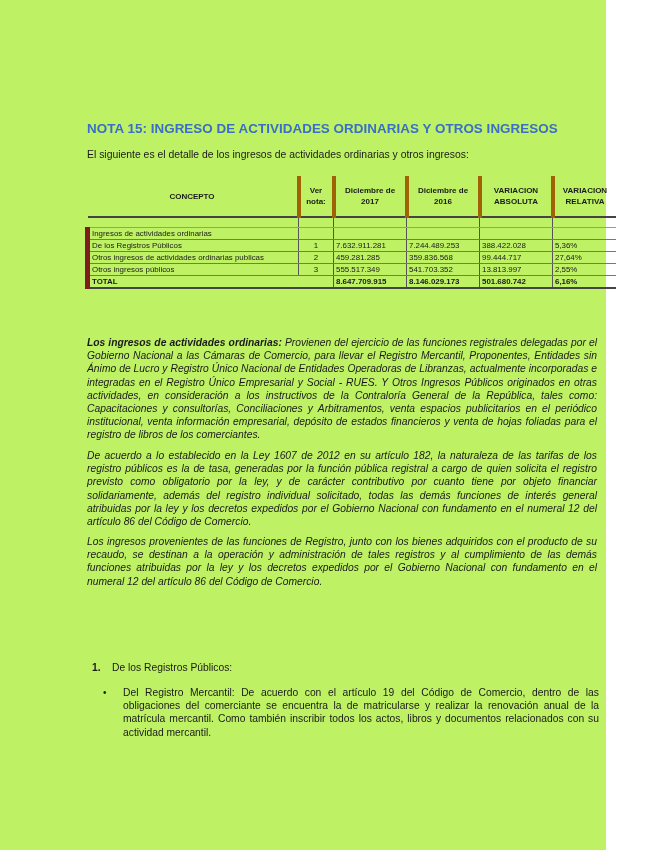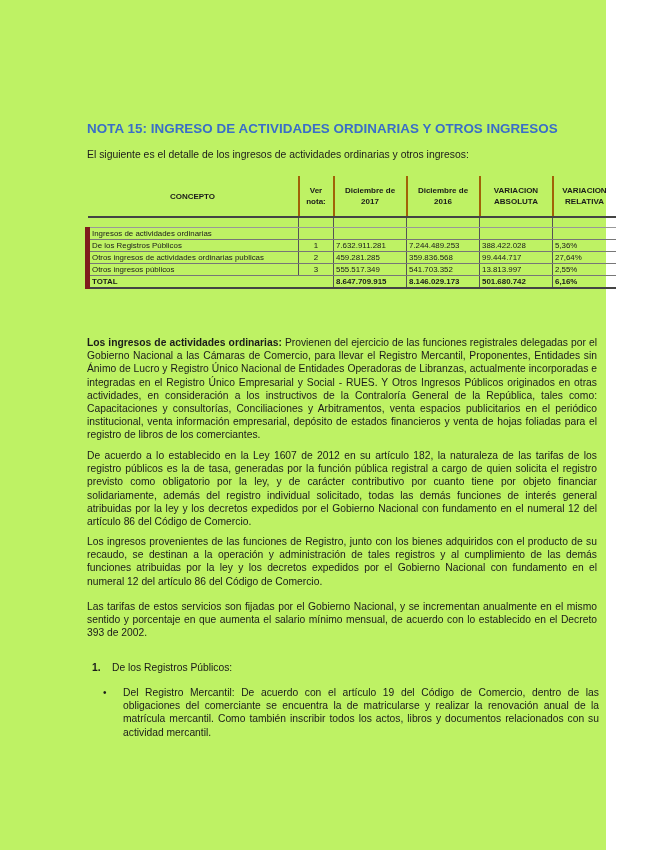--- a/index.html
+++ b/index.html
@@ -22,21 +22,21 @@
     border-collapse: collapse; font-size: 7.9px; table-layout: fixed;
   }
   table.fin col.c1 { width: 211px; }
   table.fin col.c2 { width: 35px; }
   table.fin col.c3 { width: 73px; }
   table.fin col.c4 { width: 73px; }
   table.fin col.c5 { width: 73px; }
   table.fin col.c6 { width: 63px; }
   table.fin th {
     font-weight: bold; font-size: 8px; text-align: center; vertical-align: middle;
-    height: 40px; line-height: 11px; border-left: 2px solid #a16207; padding: 0 2px;
+    height: 40px; line-height: 11px; border-left: 4px solid #a16207; padding: 0 2px;
   }
   table.fin th:first-child { border-left: none; }
   table.fin tr.head th { border-bottom: 2px solid #444; }
   table.fin td {
     height: 11px; line-height: 11px; padding: 0 2px; border-left: 1px solid #555;
     border-bottom: 1px solid #777; white-space: nowrap; overflow: hidden;
   }
   table.fin td:first-child { border-left: 5px solid #7f1d1d; }
   table.fin tr.spacer td { height: 9px; border-bottom: 1px solid #999; border-left-color: #555; }
   table.fin tr.spacer td:first-child { border-left: none; }
@@ -44,20 +44,21 @@
   table.fin td.ctr { text-align: center; }
   table.fin tr.total td { font-weight: bold; border-bottom: 2px solid #444; }
   table.fin tr.total td.empty { border-left: none; }
   .sub-title {
     position: absolute; left: 87px; top: 294px; font-size: 12.6px; font-weight: bold; color: #3a6ec8;
     white-space: nowrap;
   }
   .para {
     position: absolute; left: 87px; width: 510px; font-size: 10.3px; line-height: 13.2px;
     text-align: justify;
+    font-style: italic;
   }
   .para b { font-weight: bold; }
   .p1 { top: 336px; }
   .p2 { top: 449px; }
   .p3 { top: 535px; }
   .p4 { top: 600px; }
   .list-head {
     position: absolute; left: 92px; top: 662px; font-size: 10.3px; white-space: nowrap;
   }
   .list-head .num { font-weight: bold; display: inline-block; width: 20px; }
@@ -142,21 +143,20 @@
   </tbody>
     </table>
 
 
   <div class="para p1"><b>Los ingresos de actividades ordinarias:</b><span>  Provienen del ejercicio de las funciones registrales delegadas por el Gobierno Nacional a las Cámaras de Comercio, para llevar el Registro Mercantil, Proponentes, Entidades sin Ánimo de Lucro y Registro Único Nacional de Entidades Operadoras de Libranzas, actualmente incorporadas e integradas en el Registro Único Empresarial y Social - RUES.  Y Otros Ingresos Públicos originados en otras actividades, en consideración a los instructivos de la Contraloría General de la República, tales como:   Capacitaciones y consultorías, Conciliaciones y Arbitramentos, venta espacios publicitarios en el periódico institucional, venta información empresarial, depósito de estados financieros y venta de hojas foliadas para el registro de libros de los comerciantes.</span></div>
 
   <div class="para p2">De acuerdo a lo establecido en la Ley 1607 de 2012 en su artículo 182, la naturaleza de las tarifas de los registro públicos es la de tasa, generadas por la función pública registral a cargo de quien solicita el registro previsto como obligatorio por la ley, y de carácter contributivo por cuanto tiene por objeto financiar solidariamente, además del registro individual solicitado, todas las demás funciones de interés general atribuidas por la ley y los decretos expedidos por el Gobierno Nacional con fundamento en el numeral 12  del artículo 86 del Código de Comercio.</div>
 
   <div class="para p3">Los ingresos provenientes de las funciones de Registro, junto con los bienes adquiridos con el producto de su recaudo, se destinan a la operación y administración de tales registros y al cumplimiento de las demás funciones atribuidas por la ley y los decretos expedidos por el Gobierno Nacional con fundamento en el numeral 12 del artículo 86 del Código de Comercio.</div>
 
-  <div class="para p4">Las tarifas de estos servicios son fijadas por el Gobierno Nacional, y se incrementan anualmente en el mismo sentido y porcentaje en que aumenta el salario mínimo mensual, de acuerdo con lo establecido en el Decreto 393 de 2002.</div>
 
   <div class="list-head">
     <span class="num">1.</span><span>De los Registros Públicos:</span>
   </div>
 
   <div class="bullet-item">
     <span class="dot">•</span>
     <span class="txt">Del Registro Mercantil:  De acuerdo con el artículo 19 del Código de Comercio, dentro de las obligaciones del comerciante se encuentra la de matricularse y realizar la renovación anual de la matrícula mercantil.  Como también inscribir todos los actos, libros y documentos relacionados con su actividad mercantil.</span>
   </div>
 

